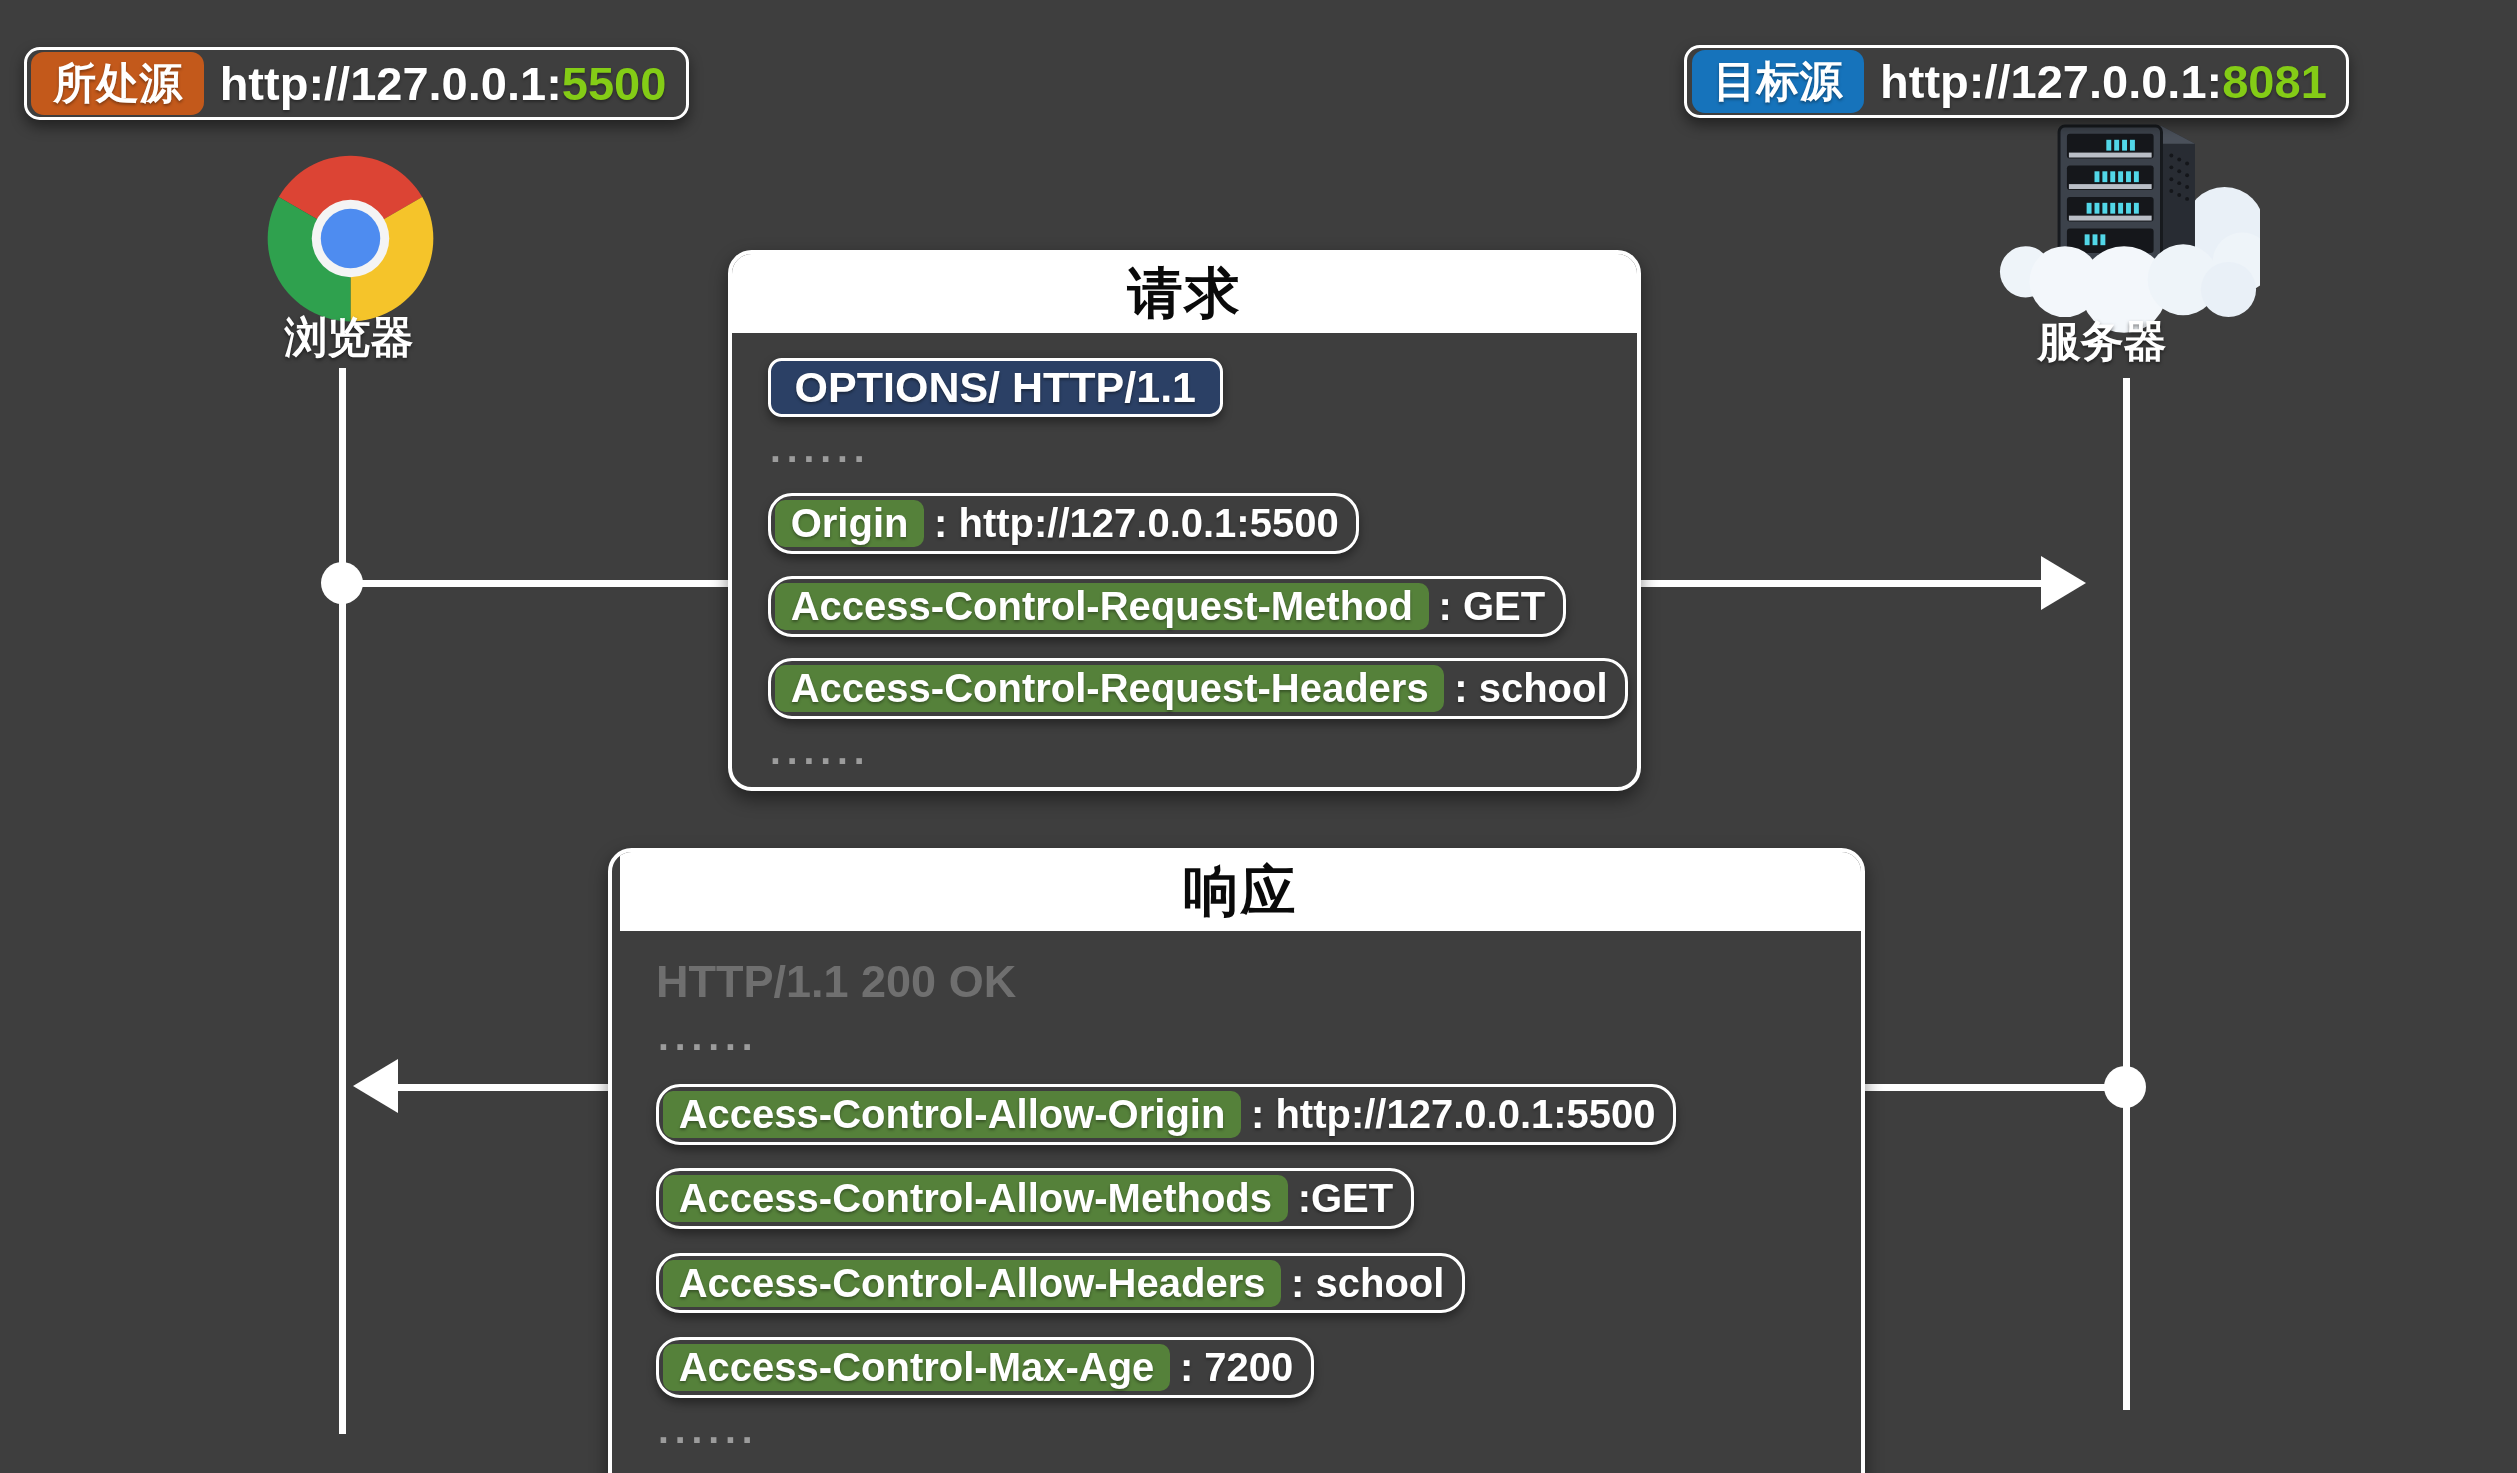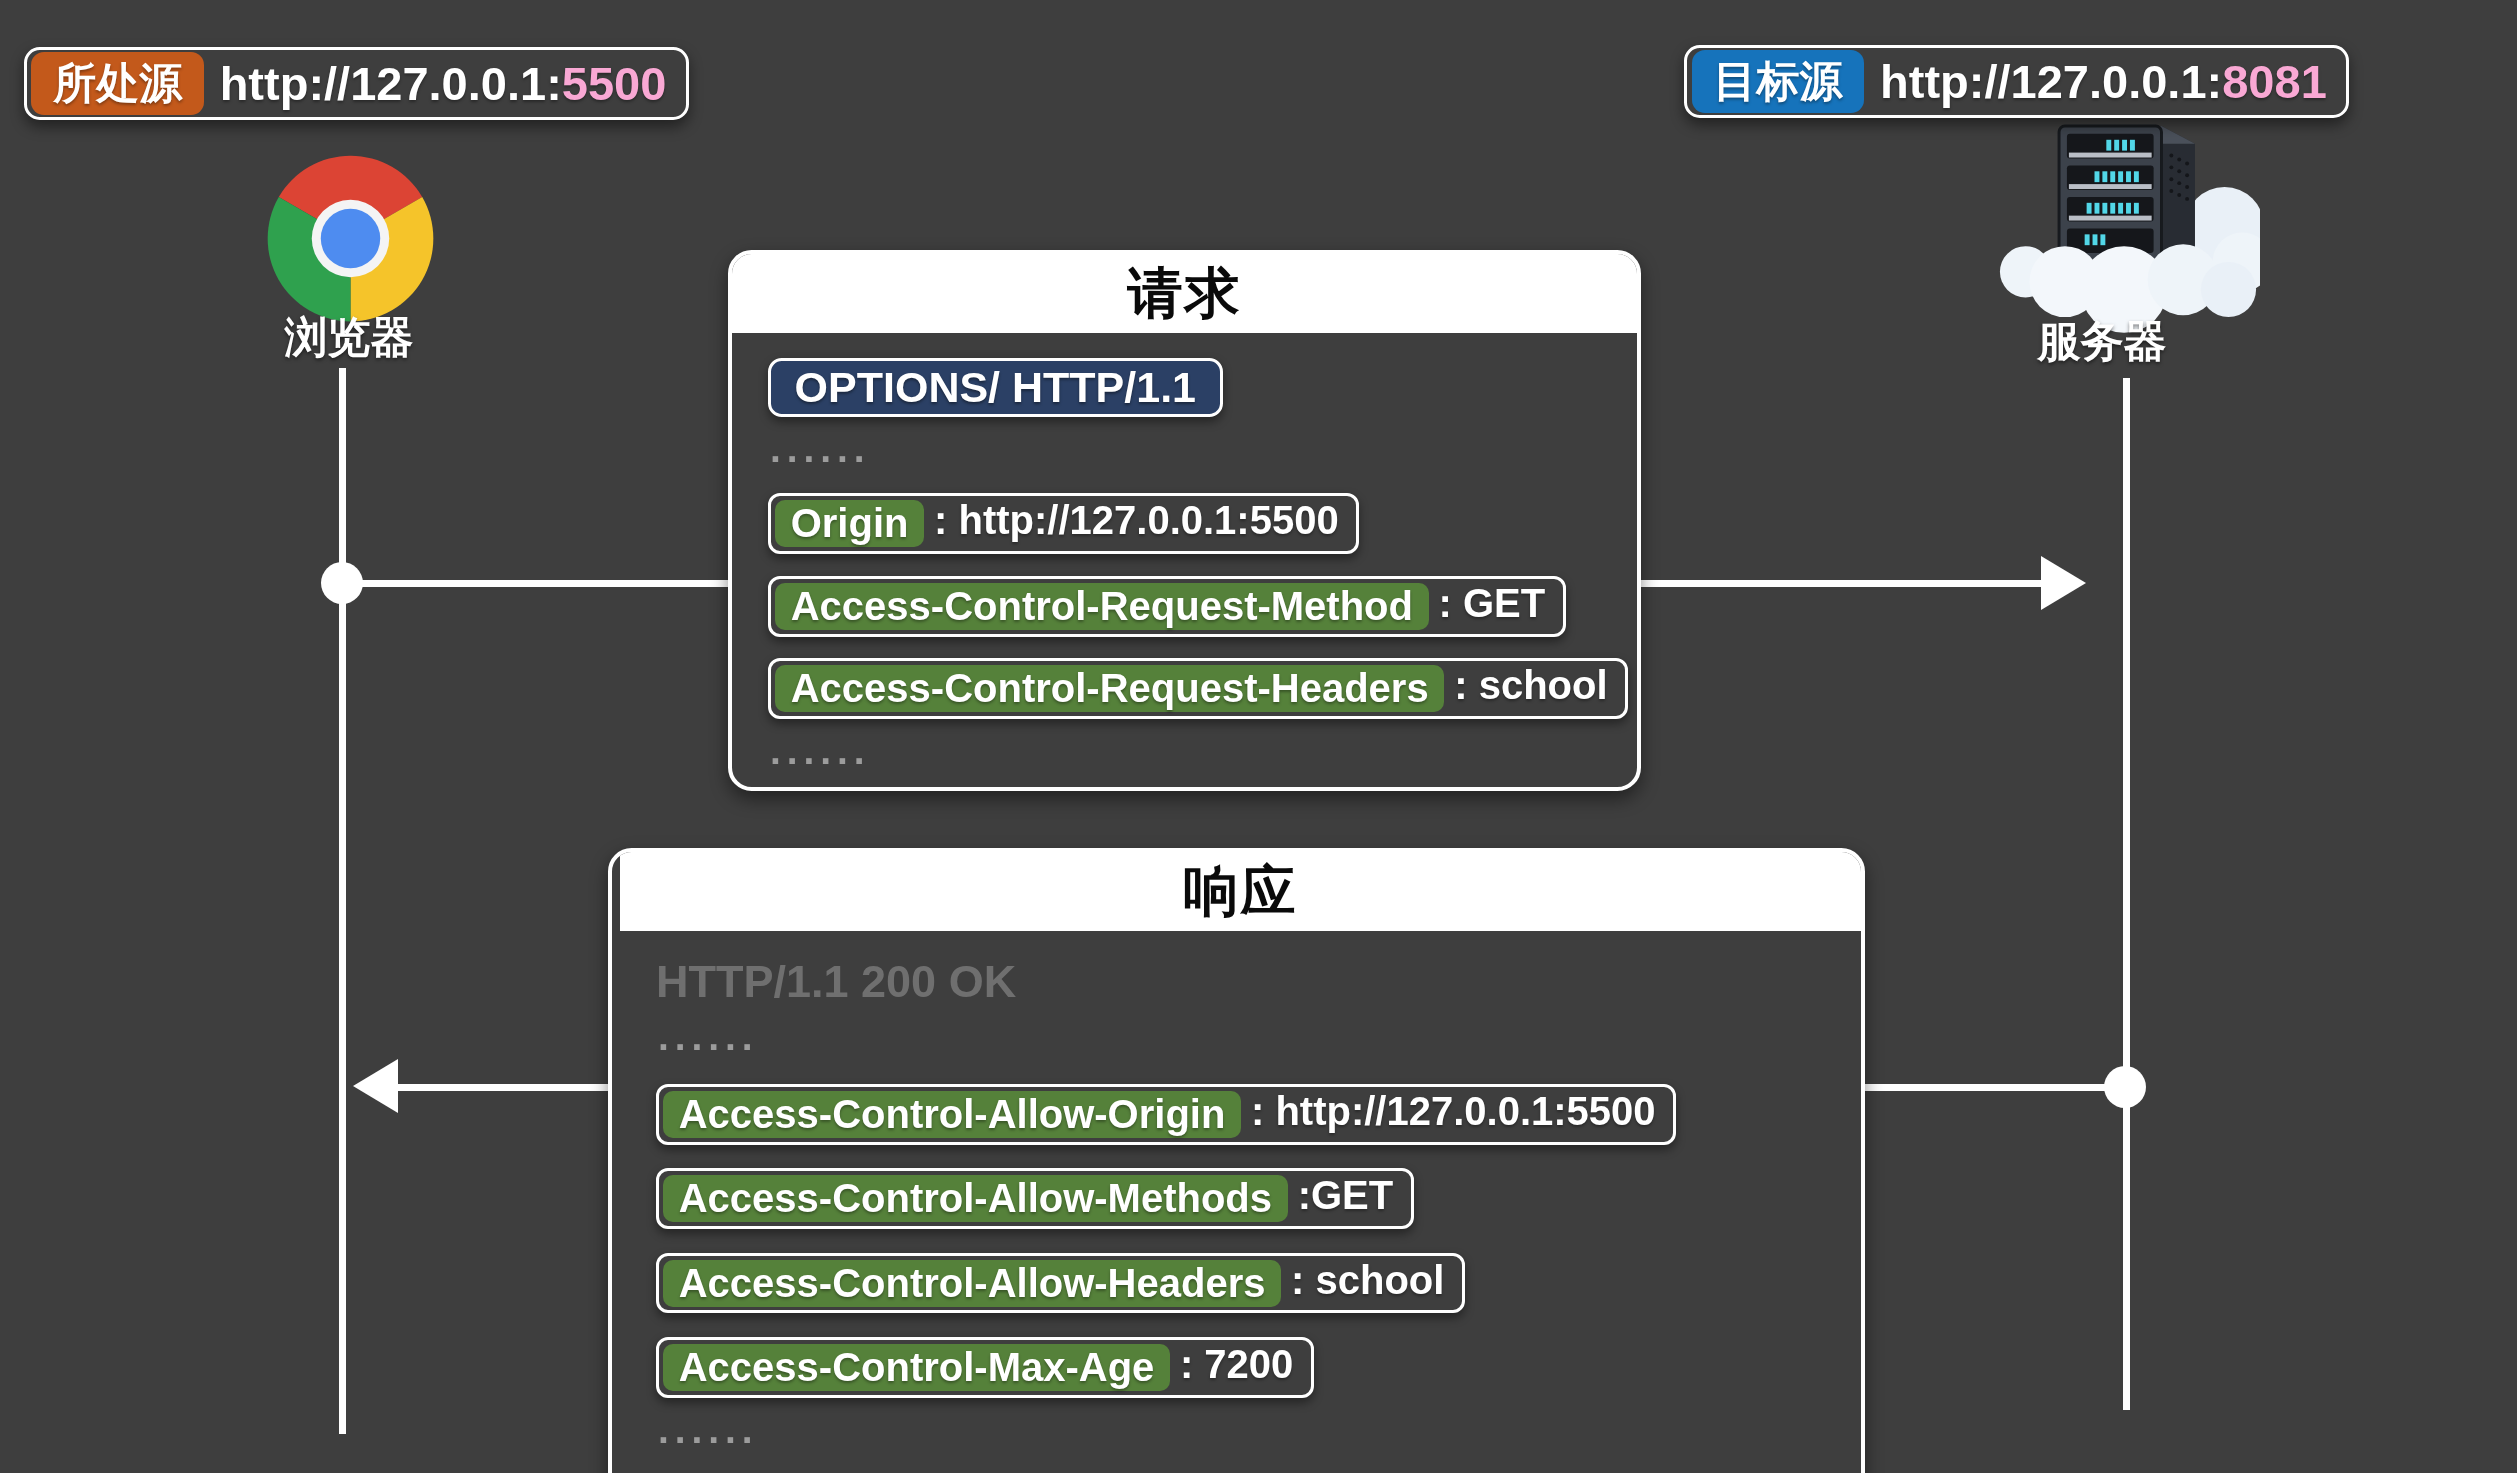--- a/index.html
+++ b/index.html
@@ -15,21 +15,21 @@
     padding:0 19.7px 0 4.9px;box-sizing:border-box;
     box-shadow:0 6.9px 13.8px rgba(0,0,0,.45);z-index:6;
   }
   .origin-badge .tag{
     border-radius:13px;padding:3.9px 21.7px;font-size:43px;color:#fff;line-height:55px;
     text-shadow:0 2px 3px rgba(0,0,0,.35);
   }
   .tag-orange{background:#c3591b;}
   .tag-blue{background:#1673bb;}
   .origin-badge .url{font-size:47px;color:#fff;white-space:nowrap;text-shadow:0 2px 3px rgba(0,0,0,.35);}
-  .origin-badge .port{color:#f9a8d4;}
+  .origin-badge .port{color:#84cc16;}
   #origin-badge-left{left:23.6px;top:47px;}
   #origin-badge-right{left:1684px;top:45px;}
 
   
   .actor-label{
     position:absolute;width:236px;text-align:center;font-size:43px;color:#fff;
     text-shadow:0 2px 3.9px rgba(0,0,0,.5);z-index:5;
   }
   #browser-label{left:231px;top:309px;}
   #server-label{left:1984px;top:313px;}
@@ -75,21 +75,21 @@
     padding:0 29.6px 0 36px;
   }
   .pill-badge{
     background:#2b4065;border:3.9px solid #fff;border-radius:13.8px;
     color:#fff;font-size:43px;line-height:53px;padding:0 23.6px;margin-top:25px;
     box-shadow:0 4.9px 9.9px rgba(0,0,0,.4);text-shadow:0 2px 3px rgba(0,0,0,.4);
     white-space:nowrap;
   }
   .dots{color:#9c9c9c;font-size:39px;letter-spacing:5.9px;line-height:39px;margin:11.8px 0 3.9px 2px;}
   .hdr-row{
-    display:inline-flex;align-items:flex-start;border:3.9px solid #fff;border-radius:12px;
+    display:inline-flex;align-items:center;border:3.9px solid #fff;border-radius:24px;
     margin-top:21.7px;box-shadow:0 4.9px 9.9px rgba(0,0,0,.4);overflow:hidden;
     white-space:nowrap;
   }
   .hdr-name{
     background:#55813a;border-radius:9.9px;margin:3.9px;padding:2px 15.8px;
     color:#fff;font-size:40px;line-height:43px;display:flex;align-items:center;
     text-shadow:0 2px 3px rgba(0,0,0,.35);
   }
   .hdr-value{
     color:#fff;font-size:40px;display:flex;align-items:center;

